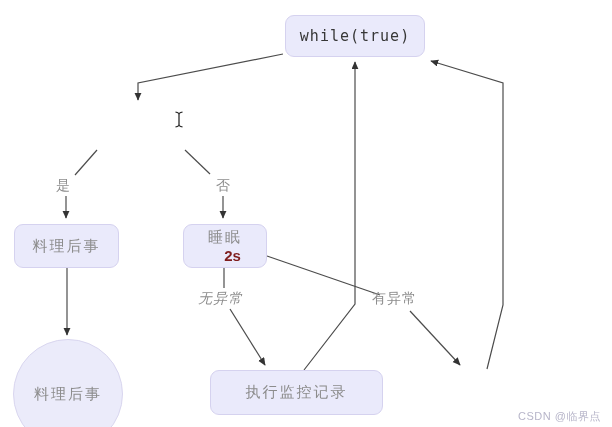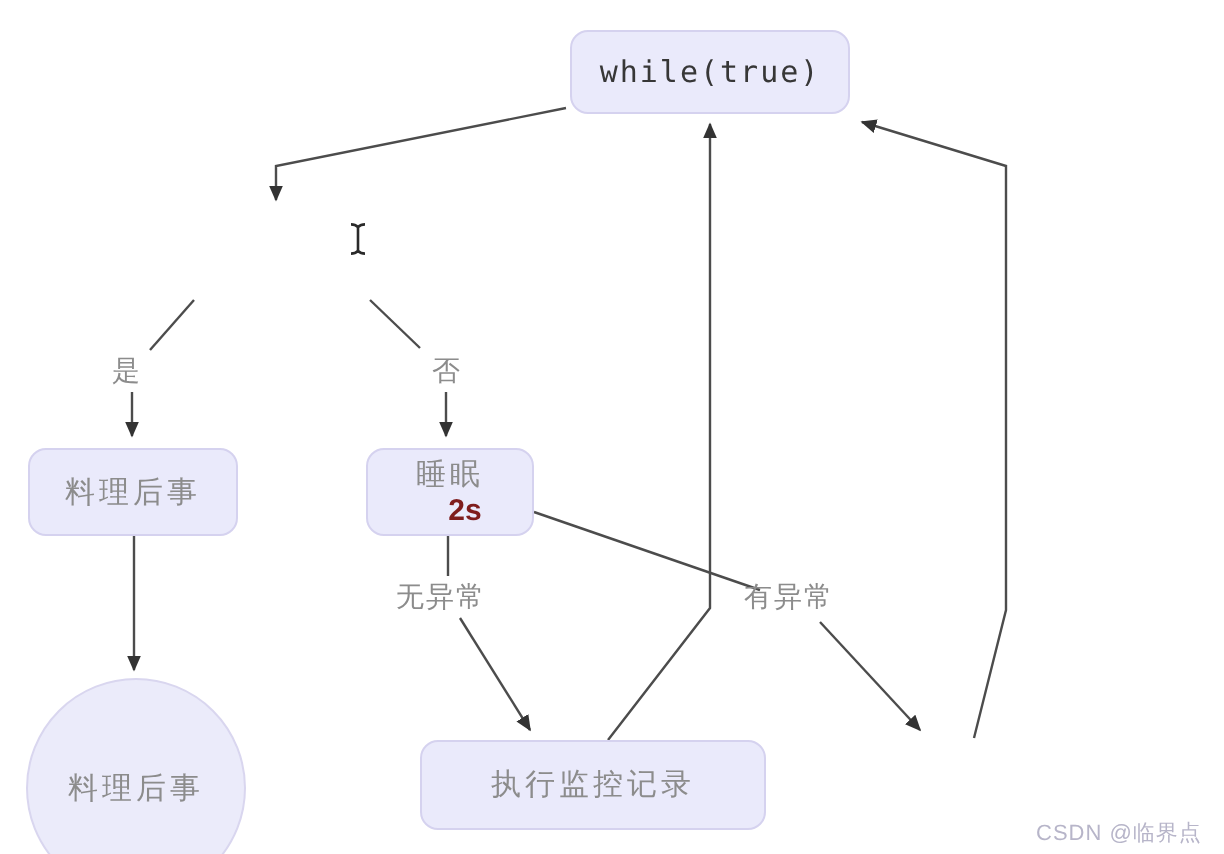--- a/index.html
+++ b/index.html
@@ -26,21 +26,21 @@
   .node-sleep   { left:183px; top:224px; width:84px;  height:44px;flex-direction:column; }
   .node-monitor { left:210px; top:370px; width:173px; height:45px; }
   .node-setflag { left:406px; top:369px; width:148px; height:44px; }
   .node-endloop { left:13px;  top:339px; width:110px; height:110px; }
   .sleep-en { color:#7f1d1d; font-weight:bold; letter-spacing:0; margin-left:15px; }
   .elabel {
     position:absolute; color:#8c8c8c; font-size:14px; letter-spacing:1px; white-space:nowrap;
   }
   .elabel-yes    { left:56px;  top:177px; }
   .elabel-no     { left:216px; top:177px; }
-  .elabel-noexc  { left:198px; top:290px; }
+  .elabel-noexc  { left:198px; top:290px;font-style:italic; }
   .elabel-hasexc { left:372px; top:290px; }
   .watermark {
     position:absolute; left:518px; top:409px;
     color:#b7b5c9; font-size:11px; letter-spacing:0.5px;
   }
   .ibeam { position:absolute; left:174px; top:111px; }
 </style>
 </head>
 <body>
 

